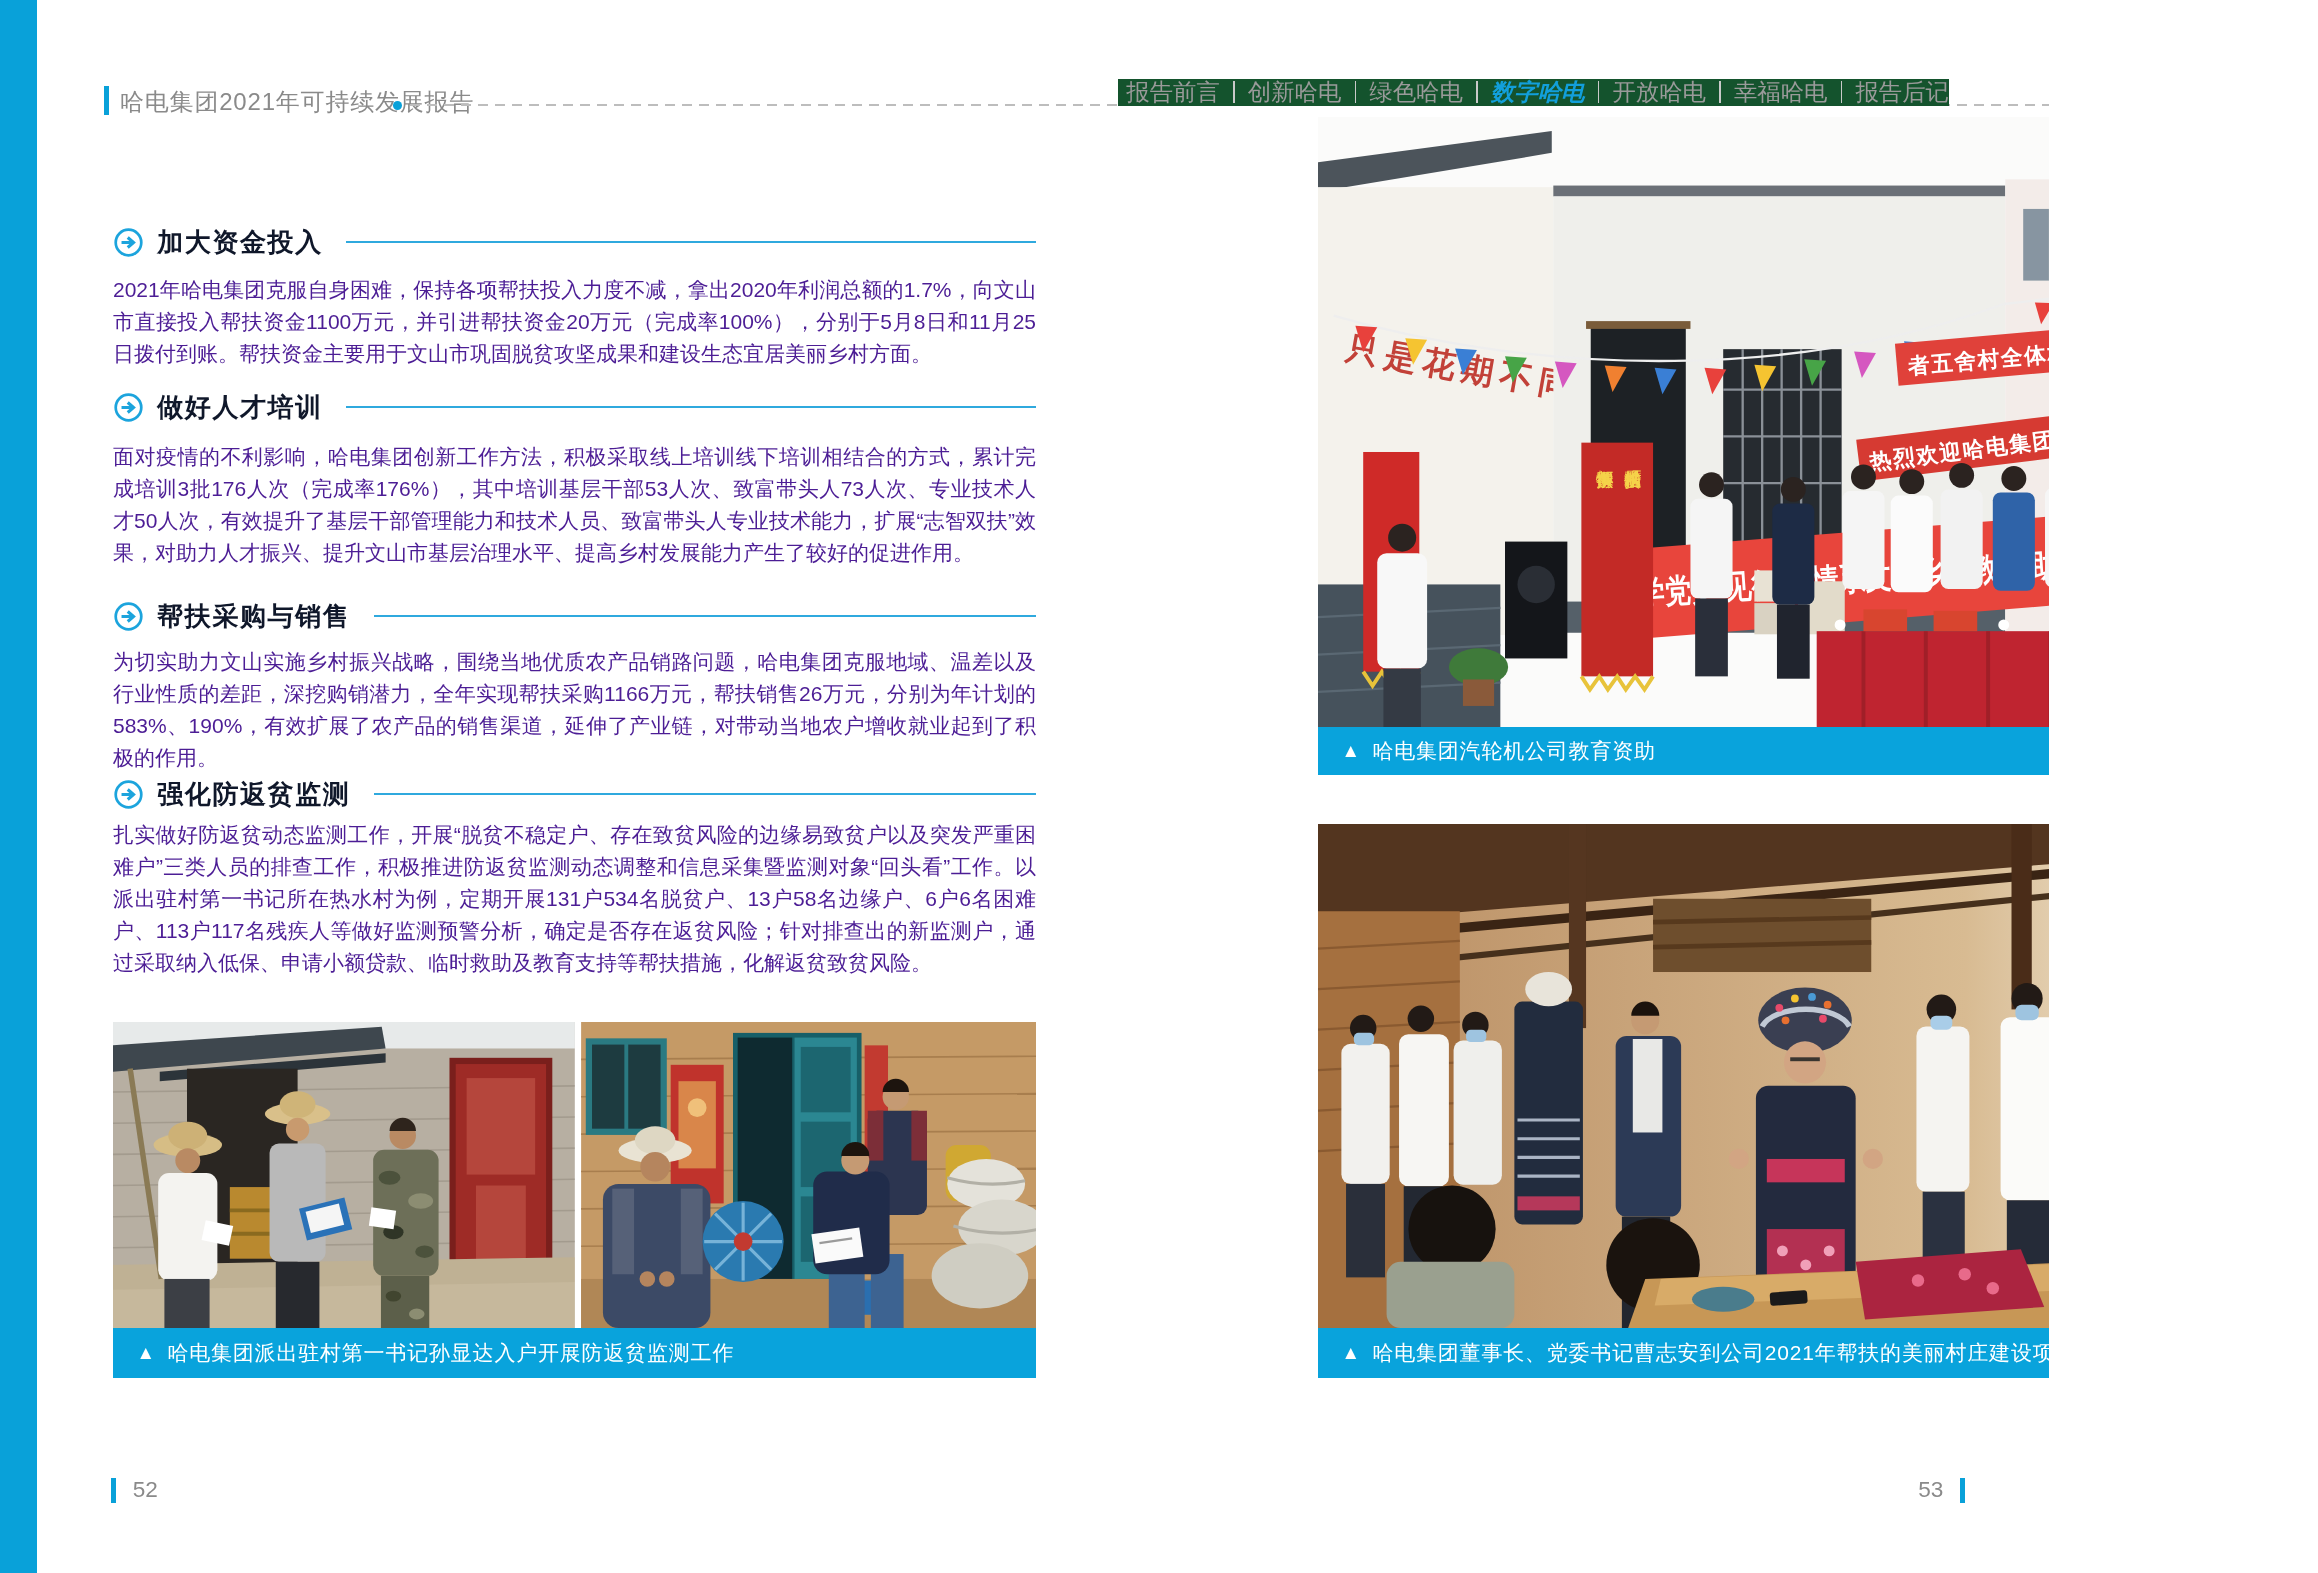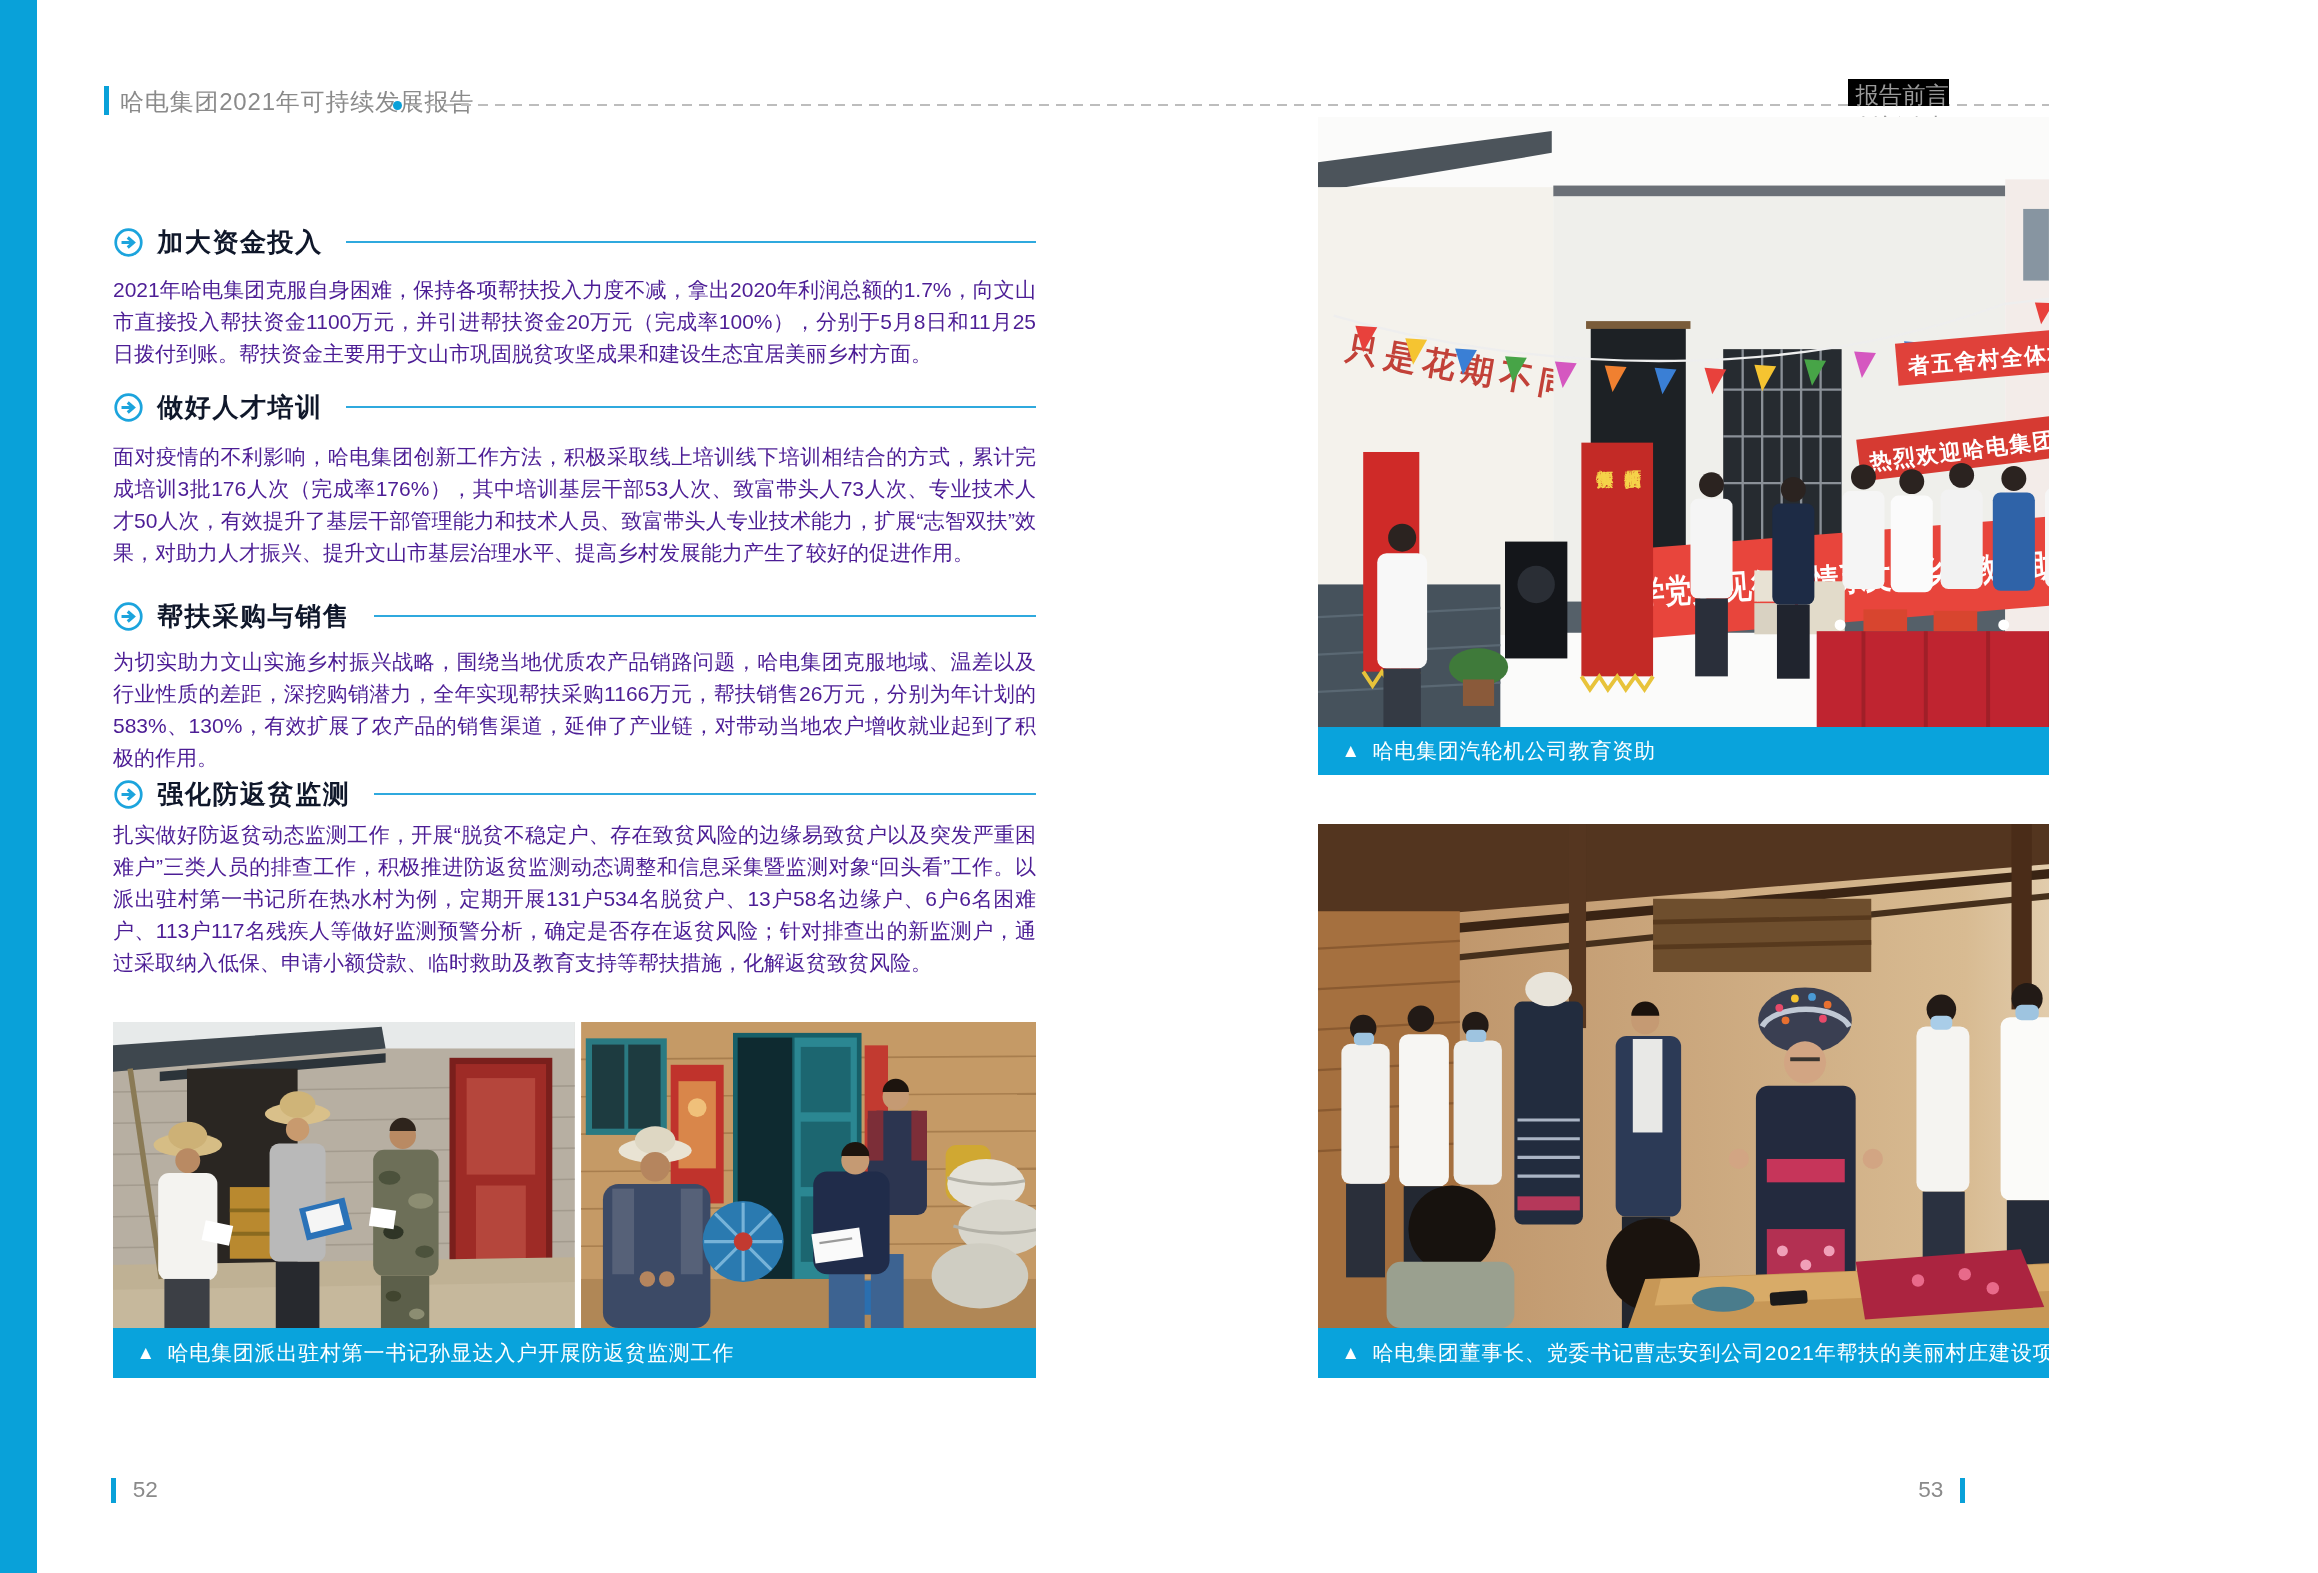--- a/index.html
+++ b/index.html
@@ -9,21 +9,21 @@
     font-family:"Liberation Sans", sans-serif; overflow:hidden;
   }
   .edge-bar { position:absolute; left:0; top:0; width:37px; height:1573px; background:#09a1d9; }
 
   
   .hdr-tick { position:absolute; left:104px; top:86px; width:4.7px; height:29px; background:#09a1d9; }
   .hdr-title { position:absolute; left:120px; top:86px; font-size:24px; color:#8a8a8a; letter-spacing:0.8px; }
   .hdr-dot { position:absolute; left:393px; top:101px; width:9.3px; height:9.3px; border-radius:50%; background:#09a1d9; }
   .hdr-dash { position:absolute; left:410px; top:104px; width:1809px; height:2.3px;
     background:repeating-linear-gradient(90deg,#bdbdbd 0 10px,transparent 10px 17px); }
-  .hdr-nav { position:absolute; right:100px; top:79px; display:flex; align-items:center; height:26.5px; background:#000000; padding-left:7.8px;flex-direction:column;}
+  .hdr-nav { position:absolute; right:100px; top:79px; display:flex; align-items:center; height:26.5px; background:#14532d; padding-left:7.8px;}
   .nav-item { font-size:23.4px; color:#9a9a9a; white-space:nowrap; }
   .nav-item.active { color:#129fdb; font-weight:bold;font-style:italic; }
   .nav-sep { width:1.6px; height:22px; background:#c9c9c9; margin:0 13.2px; }
 
   
   .section-head { position:absolute; left:113px; width:923px; display:flex; align-items:center; height:36px; }
   .head-icon { width:31px; height:31px; flex:0 0 auto; }
   .head-icon svg { width:31px; height:31px; display:block; }
   .head-text { color:#0f172a; font-size:26px; font-weight:bold; margin-left:13.2px; letter-spacing:1.6px; white-space:nowrap; }
   .head-rule { flex:1; height:2.3px; background:#2fa9de; margin-left:23.4px; }
@@ -97,21 +97,21 @@
   <div class="section-head" style="top:598px">
     <span class="head-icon">
         <svg viewBox="0 0 40 40">
           <circle cx="20" cy="20" r="16.5" fill="none" stroke="#1ca4dd" stroke-width="3.5"></circle>
           <path d="M11 20h14M19 13.5l7.5 6.5-7.5 6.5" fill="none" stroke="#1ca4dd" stroke-width="4"></path>
         </svg>
       </span>
     <span class="head-text">帮扶采购与销售</span>
     <span class="head-rule"></span>
   </div>
-  <div class="para" style="top:646px">为切实助力文山实施乡村振兴战略，围绕当地优质农产品销路问题，哈电集团克服地域、温差以及行业性质的差距，深挖购销潜力，全年实现帮扶采购1166万元，帮扶销售26万元，分别为年计划的583%、130%，有效扩展了农产品的销售渠道，延伸了产业链，对带动当地农户增收就业起到了积极的作用。</div>
+  <div class="para" style="top:646px">为切实助力文山实施乡村振兴战略，围绕当地优质农产品销路问题，哈电集团克服地域、温差以及行业性质的差距，深挖购销潜力，全年实现帮扶采购1166万元，帮扶销售26万元，分别为年计划的583%、190%，有效扩展了农产品的销售渠道，延伸了产业链，对带动当地农户增收就业起到了积极的作用。</div>
 
   <div class="section-head" style="top:776px">
     <span class="head-icon">
         <svg viewBox="0 0 40 40">
           <circle cx="20" cy="20" r="16.5" fill="none" stroke="#1ca4dd" stroke-width="3.5"></circle>
           <path d="M11 20h14M19 13.5l7.5 6.5-7.5 6.5" fill="none" stroke="#1ca4dd" stroke-width="4"></path>
         </svg>
       </span>
     <span class="head-text">强化防返贫监测</span>
     <span class="head-rule"></span>

